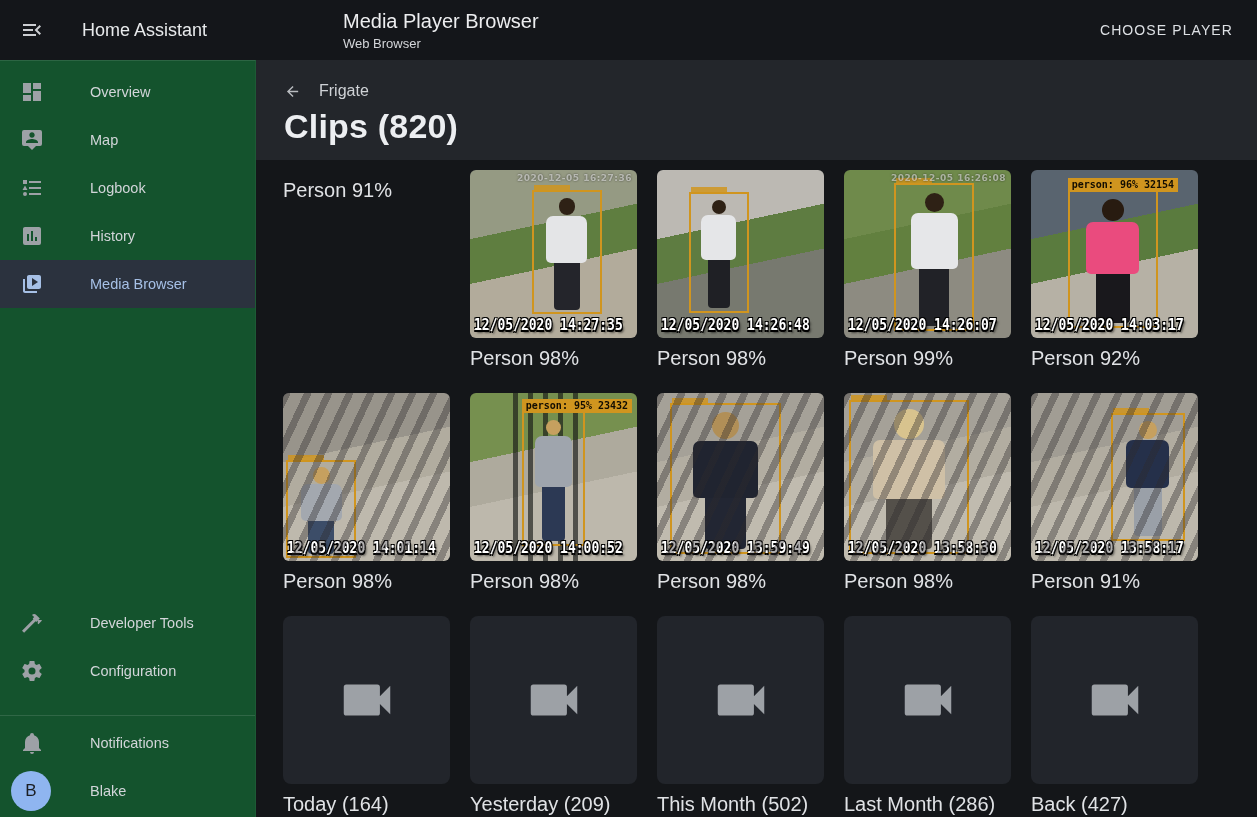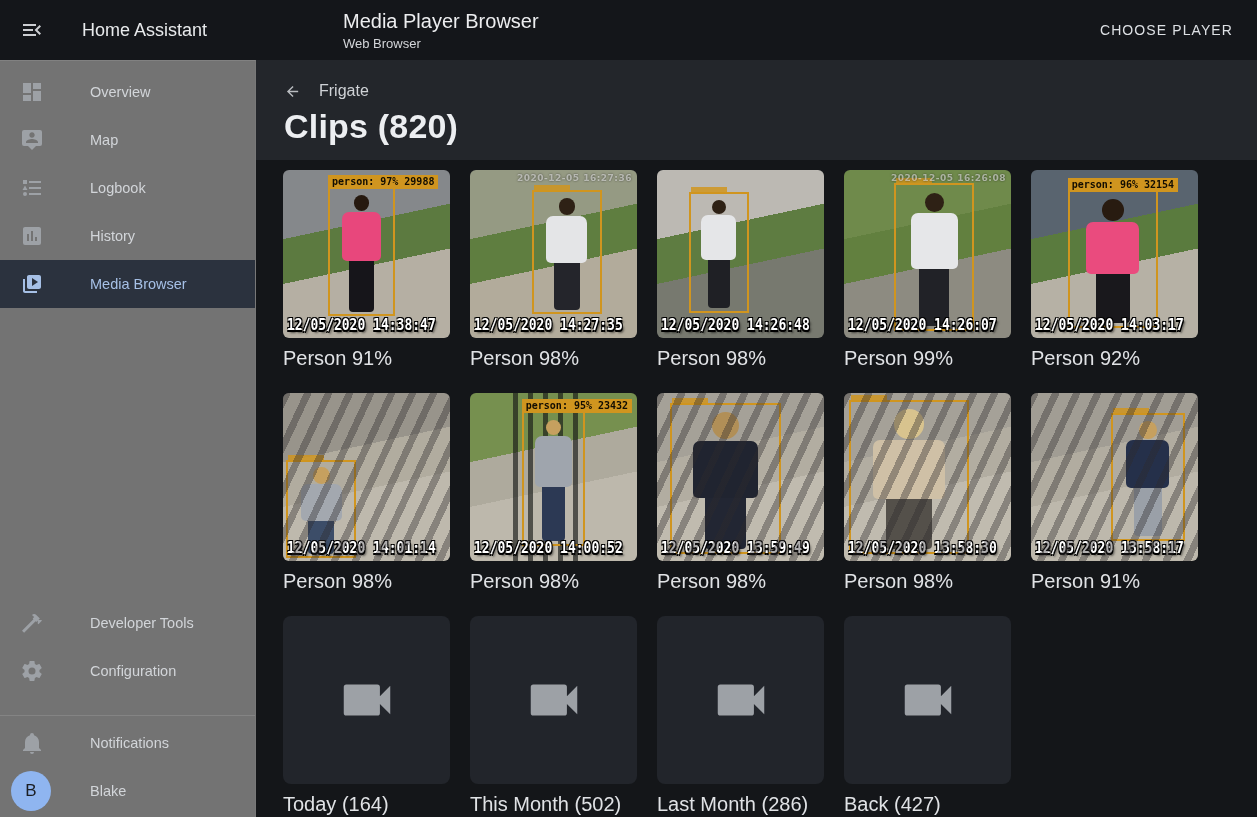--- a/index.html
+++ b/index.html
@@ -17,21 +17,21 @@
   .panel-title { font-size:20px; font-weight:500; color:#ecedef; }
   .panel-subtitle { font-size:13px; color:#d4d6da; margin-top:3px; }
   .choose-player { margin-left:auto; margin-right:16px; padding:8px; font-size:14px; font-weight:500;
                    letter-spacing:1.1px; color:#dde0e4; background:none; border:none; cursor:pointer;
                    font-family:"Liberation Sans", sans-serif; }
 
   
   .body { display:flex; height:757px; }
 
   
-  .sidebar { width:256px; flex:0 0 256px; background:#737373; border-top:1px solid rgba(255,255,255,.10);
+  .sidebar { width:256px; flex:0 0 256px; background:#14532d; border-top:1px solid rgba(255,255,255,.10);
              border-right:1px solid rgba(255,255,255,.04); display:flex; flex-direction:column; }
   .nav-top { padding-top:7px; }
   .nav-item { height:48px; display:flex; align-items:center; padding-left:20px; cursor:pointer; }
   .nav-icon { width:24px; height:24px; color:#9da1a6; flex:0 0 24px; }
   .nav-label { margin-left:46px; font-size:14.5px; font-weight:500; color:#d2d5d9; white-space:nowrap; }
   .nav-item.selected { background:var(--selected-bg); }
   .nav-item.selected .nav-icon, .nav-item.selected .nav-label { color:var(--accent-blue); }
   .side-spacer { flex:1; }
   .bottom-block { margin-top:20px; border-top:1px solid rgba(255,255,255,.12); padding-top:3px; padding-bottom:2px; }
   .profile-row { height:48px; display:flex; align-items:center; padding-left:11px; cursor:pointer; }
@@ -186,34 +186,20 @@
               <path d="M20,11V13H8L13.5,18.5L12.08,19.92L4.16,12L12.08,4.08L13.5,5.5L8,11H20Z"></path>
             </svg>
         </span>
         <span>Frigate</span>
       </div>
       <h1 class="page-title">Clips (820)</h1>
     </div>
     <div class="grid-wrap">
       <div class="grid">
           <div class="card">
-    <div class="thumb" style="--sky: #85888b; --mid: #5c7a40; --ground: #b5afa3; --shirt: #e8477c; --pants: #16151a; --hair: #26190f;">
-
-      <div class="bbox" style="left: 27%; top: 10%; width: 40%; height: 77%;">
-        <div class="det">person: 97% 29988</div>
-
-        <div class="person">
-          <div class="head"></div>
-          <div class="torso"></div>
-          <div class="legs"></div>
-        </div>
-      </div>
-
-      <div class="ts">12/05/2020 14:38:47</div>
-    </div>
     <div class="caption">Person 91%</div>
   </div>
           <div class="card">
     <div class="thumb" style="--sky: #959a83; --mid: #5f7e40; --ground: #b2ab9b; --shirt: #e4e5e7; --pants: #24252b; --hair: #2e2115;">
 
       <div class="bbox" style="left: 37%; top: 12%; width: 42%; height: 74%;">
 
         <div class="mini"></div>
         <div class="person">
           <div class="head"></div>
@@ -373,38 +359,48 @@
     <div class="caption">Today (164)</div>
   </div>
           <div class="card">
     <div class="folder-thumb">
       <span class="video-icon">
         <svg viewBox="0 0 24 24">
                   <path d="M17,10.5V7A1,1 0 0,0 16,6H4A1,1 0 0,0 3,7V17A1,1 0 0,0 4,18H16A1,1 0 0,0 17,17V13.5L21,17.5V6.5L17,10.5Z"></path>
                 </svg>
       </span>
     </div>
-    <div class="caption">This Month (502)</div>
+    <div class="caption">Yesterday (209)</div>
   </div>
           <div class="card">
     <div class="folder-thumb">
       <span class="video-icon">
         <svg viewBox="0 0 24 24">
                   <path d="M17,10.5V7A1,1 0 0,0 16,6H4A1,1 0 0,0 3,7V17A1,1 0 0,0 4,18H16A1,1 0 0,0 17,17V13.5L21,17.5V6.5L17,10.5Z"></path>
                 </svg>
       </span>
     </div>
-    <div class="caption">Last Month (286)</div>
+    <div class="caption">This Month (502)</div>
   </div>
           <div class="card">
     <div class="folder-thumb">
       <span class="video-icon">
         <svg viewBox="0 0 24 24">
                   <path d="M17,10.5V7A1,1 0 0,0 16,6H4A1,1 0 0,0 3,7V17A1,1 0 0,0 4,18H16A1,1 0 0,0 17,17V13.5L21,17.5V6.5L17,10.5Z"></path>
                 </svg>
       </span>
     </div>
+    <div class="caption">Last Month (286)</div>
+  </div>
+          <div class="card">
+    <div class="folder-thumb">
+      <span class="video-icon">
+        <svg viewBox="0 0 24 24">
+                  <path d="M17,10.5V7A1,1 0 0,0 16,6H4A1,1 0 0,0 3,7V17A1,1 0 0,0 4,18H16A1,1 0 0,0 17,17V13.5L21,17.5V6.5L17,10.5Z"></path>
+                </svg>
+      </span>
+    </div>
     <div class="caption">Back (427)</div>
   </div>
         </div>
     </div>
   </main>
 </div>
 
 </body></html>

